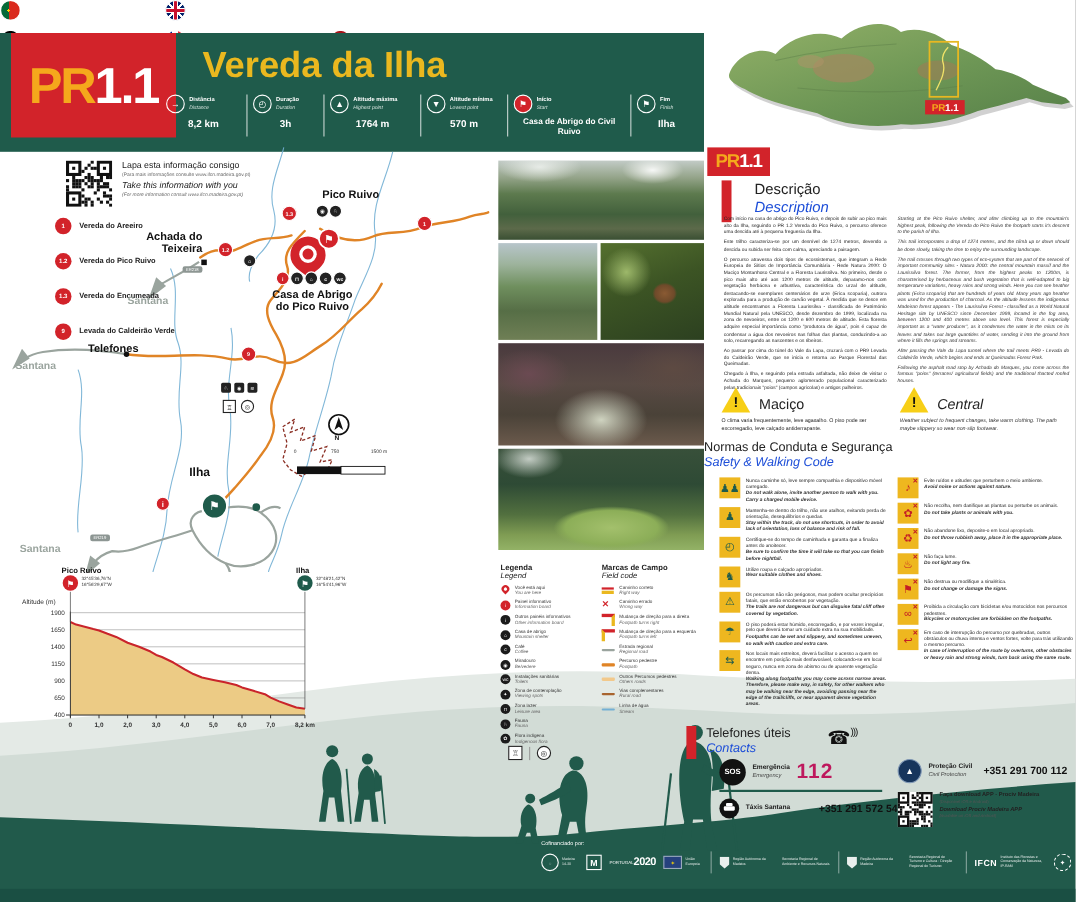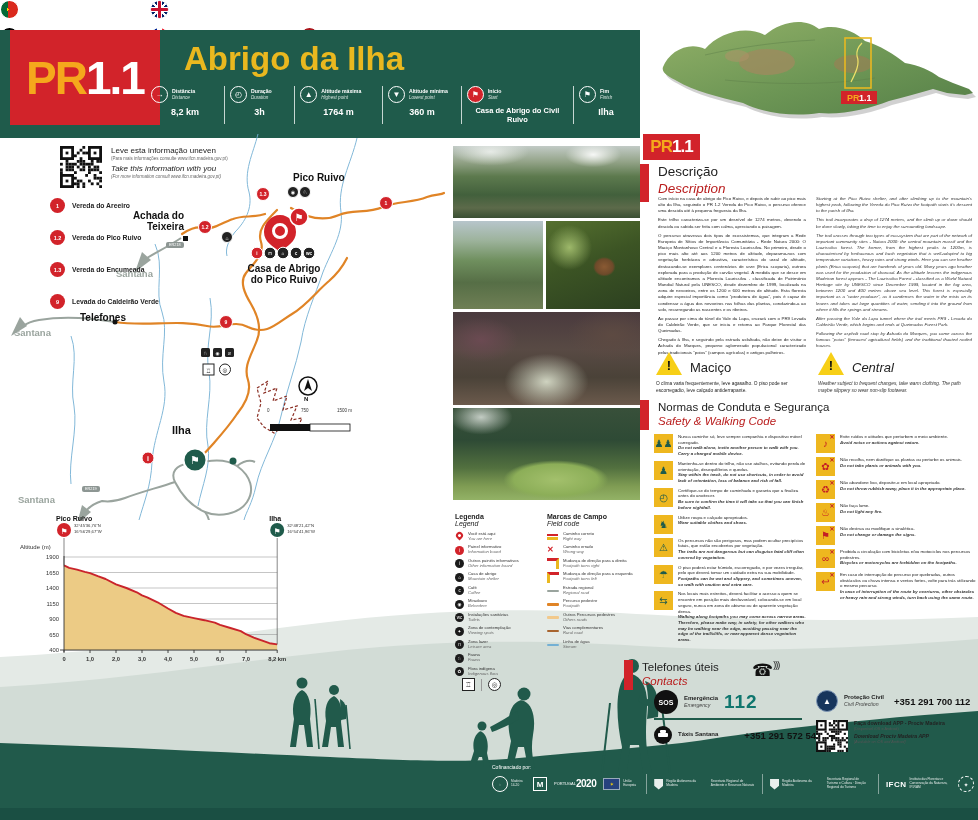--- a/index.html
+++ b/index.html
@@ -105,21 +105,21 @@
   
   #elev{left:12px;top:512px;z-index:3;}
 
   
   #pr-badge-2{left:643px;top:134px;width:57px;height:26px;background:#d2232a;display:flex;align-items:center;
               justify-content:center;font-size:17px;font-weight:bold;letter-spacing:-1px;z-index:3;}
   #pr-badge-2 .pr{color:#f5a81c;} #pr-badge-2 .num{color:#fff;}
   .sec{display:flex;z-index:3;}
   .sec-bar{width:9px;background:#d2232a;margin-right:9px;flex:0 0 auto;}
   .sec-t1{font-size:13.5px;color:#222;line-height:1.25;}
-  .sec-t2{font-size:13.5px;font-style:italic;color:#b91c1c;line-height:1.25;}
+  .sec-t2{font-size:13.5px;font-style:italic;color:#1d4ed8;line-height:1.25;}
   .sec.small .sec-t1,.sec.small .sec-t2{font-size:11.5px;}
   #desc-pt{left:658px;top:196px;width:148px;font-size:4.4px;line-height:1.4;color:#222;text-align:justify;z-index:3;}
   #desc-en{left:816px;top:196px;width:156px;font-size:4.4px;line-height:1.4;color:#333;font-style:italic;
            text-align:justify;z-index:3;}
   #desc-pt p,#desc-en p{margin:0 0 3px 0;}
   .warn{display:flex;align-items:flex-end;gap:8px;z-index:3;}
   .tri{position:relative;width:26px;height:23px;flex:0 0 auto;}
   .tri:before{content:'';position:absolute;left:0;top:0;width:0;height:0;border-left:13px solid transparent;
               border-right:13px solid transparent;border-bottom:23px solid #f7cf17;}
   .tri span{position:absolute;left:0;width:26px;text-align:center;top:6px;font-weight:bold;font-size:13px;color:#111;z-index:1;}
@@ -139,21 +139,21 @@
   .sf-txt .en{font-size:4.4px;font-weight:bold;font-style:italic;color:#333;}
 
   
   #phone-ic{left:752px;top:660px;font-size:17px;color:#111;z-index:3;}
   #phone-ic .waves{font-size:9px;vertical-align:8px;letter-spacing:-1px;}
   .c-row{display:flex;align-items:center;gap:6px;z-index:3;}
   .sos-circ{width:24px;height:24px;border-radius:50%;background:#111;color:#fff;display:flex;align-items:center;
             justify-content:center;font-size:7px;font-weight:bold;flex:0 0 auto;}
   .c-lbl .pt{font-size:6px;font-weight:bold;color:#222;line-height:1.2;}
   .c-lbl .en{font-size:5.2px;font-style:italic;color:#444;line-height:1.2;}
-  .c-num{font-size:19px;font-weight:bold;color:#0f766e;letter-spacing:1px;}
+  .c-num{font-size:19px;font-weight:bold;color:#be185d;letter-spacing:1px;}
   .c-num2{font-size:9.5px;font-weight:bold;color:#111;}
   #c-div{left:654px;top:718px;width:148px;height:2px;background:#1f5b4b;z-index:3;}
   .taxi-circ{width:18px;height:18px;border-radius:50%;background:#111;display:flex;align-items:center;
              justify-content:center;flex:0 0 auto;}
   .car{width:10px;height:4px;background:#fff;border-radius:1px;position:relative;}
   .car:before{content:'';position:absolute;top:-3px;left:2px;width:6px;height:3px;background:#fff;border-radius:1px;}
   .pc-circ{width:20px;height:20px;border-radius:50%;background:#17355c;color:#fff;display:flex;align-items:center;
            justify-content:center;font-size:8px;flex:0 0 auto;border:1px solid #7f97b5;}
   #app-row{left:816px;top:720px;display:flex;gap:6px;z-index:3;}
   #app-row svg{width:32px;height:32px;}
@@ -227,21 +227,21 @@
       <line x1="662" y1="112" x2="670" y2="178" stroke="#215a4b" stroke-width="2"></line>
     </g>
     <rect x="0" y="213" width="978" height="12" fill="#1a4f43"></rect>
   </svg>
 
   <div id="band" class="abs"></div>
   <div id="pr-badge" class="abs">
     <span class="pr">PR</span>
       <span class="num">1.1</span>
   </div>
-  <div id="main-title" class="abs">Abrigo da Ilha</div>
+  <div id="main-title" class="abs">Vereda da Ilha</div>
   <div id="stats" class="abs">
       <div class="stat" style="width: 78px;">
         <div class="stat-top">
           <div class="stat-ic">→</div>
           <div class="stat-lbl">
             <div class="pt">Distância</div>
             <div class="en">Distance</div>
           </div>
         </div>
         <div class="stat-val">8,2 km</div>
@@ -267,21 +267,21 @@
         <div class="stat-val">1764 m</div>
       </div>
       <div class="stat" style="width: 78px;">
         <div class="stat-top">
           <div class="stat-ic">▼</div>
           <div class="stat-lbl">
             <div class="pt">Altitude mínima</div>
             <div class="en">Lowest point</div>
           </div>
         </div>
-        <div class="stat-val">360 m</div>
+        <div class="stat-val">570 m</div>
       </div>
       <div class="stat" style="width: 116px;">
         <div class="stat-top">
           <div class="stat-ic red">⚑</div>
           <div class="stat-lbl">
             <div class="pt">Início</div>
             <div class="en">Start</div>
           </div>
         </div>
         <div class="stat-val small">Casa de Abrigo do Civil Ruivo</div>
@@ -389,21 +389,21 @@
         <rect x="8" y="14" width="1" height="1" fill="#111"></rect>
         <rect x="14" y="14" width="1" height="1" fill="#111"></rect>
         <rect x="0.5" y="0.5" width="4" height="4" fill="none" stroke="#111" stroke-width="1"></rect>
         <rect x="2" y="2" width="1" height="1" fill="#111"></rect>
         <rect x="10.5" y="0.5" width="4" height="4" fill="none" stroke="#111" stroke-width="1"></rect>
         <rect x="12" y="2" width="1" height="1" fill="#111"></rect>
         <rect x="0.5" y="10.5" width="4" height="4" fill="none" stroke="#111" stroke-width="1"></rect>
         <rect x="2" y="12" width="1" height="1" fill="#111"></rect>
       </svg>
     <div>
-      <div class="qrl1">Leve esta informação uneven</div>
+      <div class="qrl1">Lapa esta informação consigo</div>
       <div class="qrs">(Para mais informações consulte www.ifcn.madeira.gov.pt)</div>
       <div class="qrl2">Take this information with you</div>
       <div class="qrs2">(For more information consult www.ifcn.madeira.gov.pt)</div>
     </div>
   </div>
 
   <div id="trails" class="abs">
       <div class="trail-row">
         <span class="trail-badge">1</span>
         <span class="trail-name">Vereda do Areeiro</span>
@@ -774,21 +774,21 @@
       <text x="275.2" y="15" font-size="4.2" fill="#333">32°48'21,42"N</text>
       <text x="275.2" y="21" font-size="4.2" fill="#333">16°54'41,96"W</text>
       <text x="8" y="37" font-size="6" fill="#333">Altitude (m)</text>
     </svg>
 
   <div id="pr-badge-2" class="abs">
     <span class="pr">PR</span>
       <span class="num">1.1</span>
   </div>
 
-  <div class="sec abs" style="left:640px;top:164px;height:38px;">
+  <div class="sec abs" style="left:656px;top:164px;height:38px;gap:12px;">
     <div class="sec-bar"></div>
     <div>
       <div class="sec-t1">Descrição</div>
       <div class="sec-t2">Description</div>
     </div>
   </div>
   <div id="desc-pt" class="abs">
       <p>Com início na casa de abrigo do Pico Ruivo, e depois de subir ao pico mais alto da Ilha, seguindo o PR 1.2 Vereda do Pico Ruivo, o percurso oferece uma descida até à pequena freguesia da Ilha.</p>
       <p>Este trilho caracteriza-se por um desnível de 1274 metros, devendo a descida ou subida ser feita com calma, apreciando a paisagem.</p>
       <p>O percurso atravessa dois tipos de ecossistemas, que integram a Rede Europeia de Sítios de Importância Comunitária - Rede Natura 2000: O Maciço Montanhoso Central e a Floresta Laurissilva. No primeiro, desde o pico mais alto até aos 1200 metros de altitude, deparamo-nos com vegetação herbácea e arbustiva, característica do urzal de altitude, destacando-se exemplares centenários de urze (Erica scoparia), outrora explorada para a produção de carvão vegetal. À medida que se desce em altitude encontramos a Floresta Laurissilva - classificada de Património Mundial Natural pela UNESCO, desde dezembro de 1999, localizada na zona de nevoeiros, entre os 1200 e 600 metros de altitude. Esta floresta adquire especial importância como "produtora de água", pois é capaz de condensar a água dos nevoeiros nas folhas das plantas, conduzindo-a ao solo, recarregando as nascentes e os ribeiros.</p>
@@ -811,21 +811,21 @@
   </div>
   <div class="warn abs" style="left:818px;top:352px;">
     <div class="tri">
         <span id="tri2">!</span>
       </div>
     <div class="warn-title it">Central</div>
   </div>
   <div class="warn-txt abs" style="left:656px;top:381px;width:150px;">O clima varia frequentemente, leve agasalho. O piso pode ser escorregadio, leve calçado antiderrapante.</div>
   <div class="warn-txt it abs" style="left:818px;top:381px;width:156px;">Weather subject to frequent changes, take warm clothing. The path maybe slippery so wear non-slip footwear.</div>
 
-  <div class="sec small abs" style="left:640px;top:400px;height:30px;">
+  <div class="sec small abs" style="left:640px;top:400px;height:30px;flex-direction:column;">
     <div class="sec-bar"></div>
     <div>
       <div class="sec-t1">Normas de Conduta e Segurança</div>
       <div class="sec-t2">Safety &amp; Walking Code</div>
     </div>
   </div>
   <div id="safety-left" class="safety-col abs" style="left:654px;top:434px;width:152px;">
       <div class="sf-row">
         <div class="sf-ic">♟♟</div>
         <div class="sf-txt">

